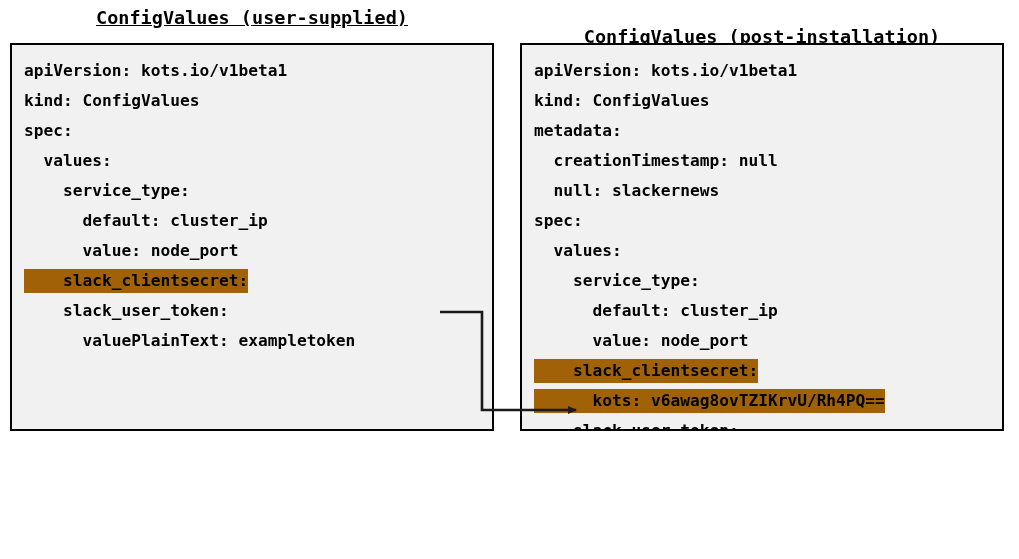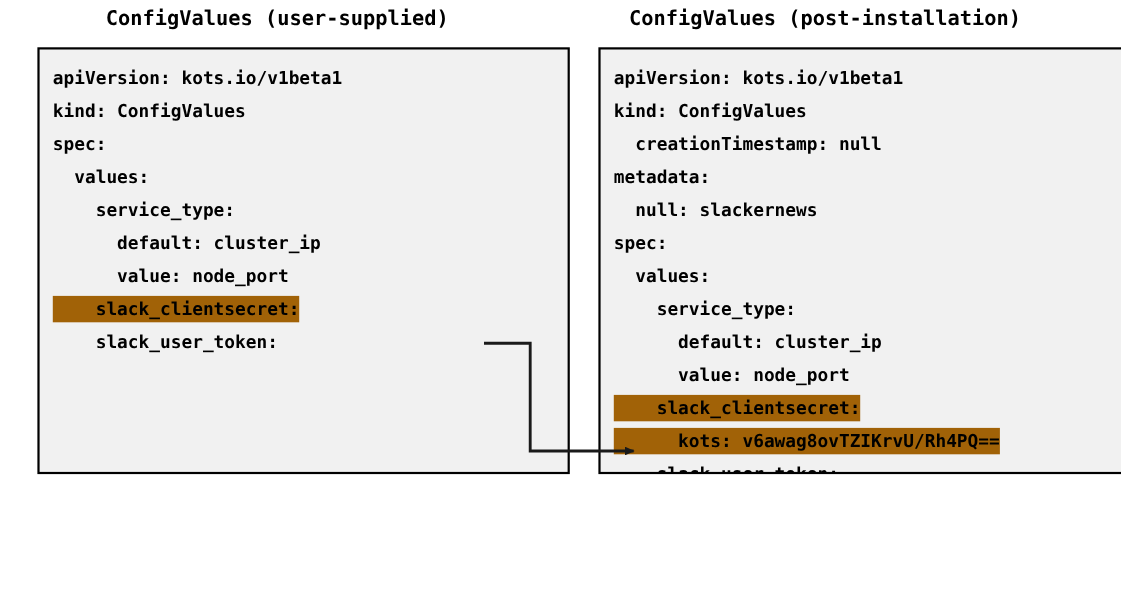--- a/index.html
+++ b/index.html
@@ -21,33 +21,32 @@
     position: absolute;
     top: 7px;
     font-family: "DejaVu Sans Mono", "Liberation Mono", monospace;
     font-size: 18.5px;
     font-weight: bold;
     color: #000000;
     letter-spacing: 0px;
     white-space: nowrap;
     text-align: center;
   }
-  #title-left  { left: 10px;  width: 484px; }
-  #title-right { left: 508px; width: 484px; }
+  #title-left  { left: 10px;  width: 484px; text-decoration: underline; }
+  #title-right { left: 520px; width: 484px; margin-top: 19px; }
 
   
   .code-box {
     position: absolute;
     top: 43px;
     height: 388px;
     box-sizing: border-box;
     background: #f1f1f1;
     border: 2px solid #000000;
     overflow: hidden;
-    margin-left: 24px;
   }
   #box-left  { left: 10px;  width: 484px; }
   #box-right { left: 520px; width: 484px; }
 
   .code-lines {
     position: absolute;
     left: 0; top: 0; right: 0; bottom: 0;
     padding: 11px 0 0 0;
   }
 
@@ -89,31 +88,32 @@
   <div class="code-lines" id="lines-left">
       <div class="code-line"><span class="seg">apiVersion: kots.io/v1beta1</span></div>
       <div class="code-line"><span class="seg">kind: ConfigValues</span></div>
       <div class="code-line"><span class="seg">spec:</span></div>
       <div class="code-line"><span class="seg">  values:</span></div>
       <div class="code-line"><span class="seg">    service_type:</span></div>
       <div class="code-line"><span class="seg">      default: cluster_ip</span></div>
       <div class="code-line"><span class="seg">      value: node_port</span></div>
       <div class="code-line"><span class="seg hl">    slack_clientsecret:</span></div>
       <div class="code-line"><span class="seg">    slack_user_token:</span></div>
+      <div class="code-line"><span class="seg">      valuePlainText: exampletoken</span></div>
     </div>
 </div>
 
 <div class="panel-title" id="title-right">ConfigValues (post-installation)</div>
 
 <div class="code-box" id="box-right">
   <div class="code-lines" id="lines-right">
       <div class="code-line"><span class="seg">apiVersion: kots.io/v1beta1</span></div>
       <div class="code-line"><span class="seg">kind: ConfigValues</span></div>
+      <div class="code-line"><span class="seg">metadata:</span></div>
       <div class="code-line"><span class="seg">  creationTimestamp: null</span></div>
-      <div class="code-line"><span class="seg">metadata:</span></div>
       <div class="code-line"><span class="seg">  null: slackernews</span></div>
       <div class="code-line"><span class="seg">spec:</span></div>
       <div class="code-line"><span class="seg">  values:</span></div>
       <div class="code-line"><span class="seg">    service_type:</span></div>
       <div class="code-line"><span class="seg">      default: cluster_ip</span></div>
       <div class="code-line"><span class="seg">      value: node_port</span></div>
       <div class="code-line"><span class="seg hl">    slack_clientsecret:</span></div>
       <div class="code-line"><span class="seg hl">      kots: v6awag8ovTZIKrvU/Rh4PQ==</span></div>
       <div class="code-line"><span class="seg">    slack_user_token:</span></div>
     </div>

